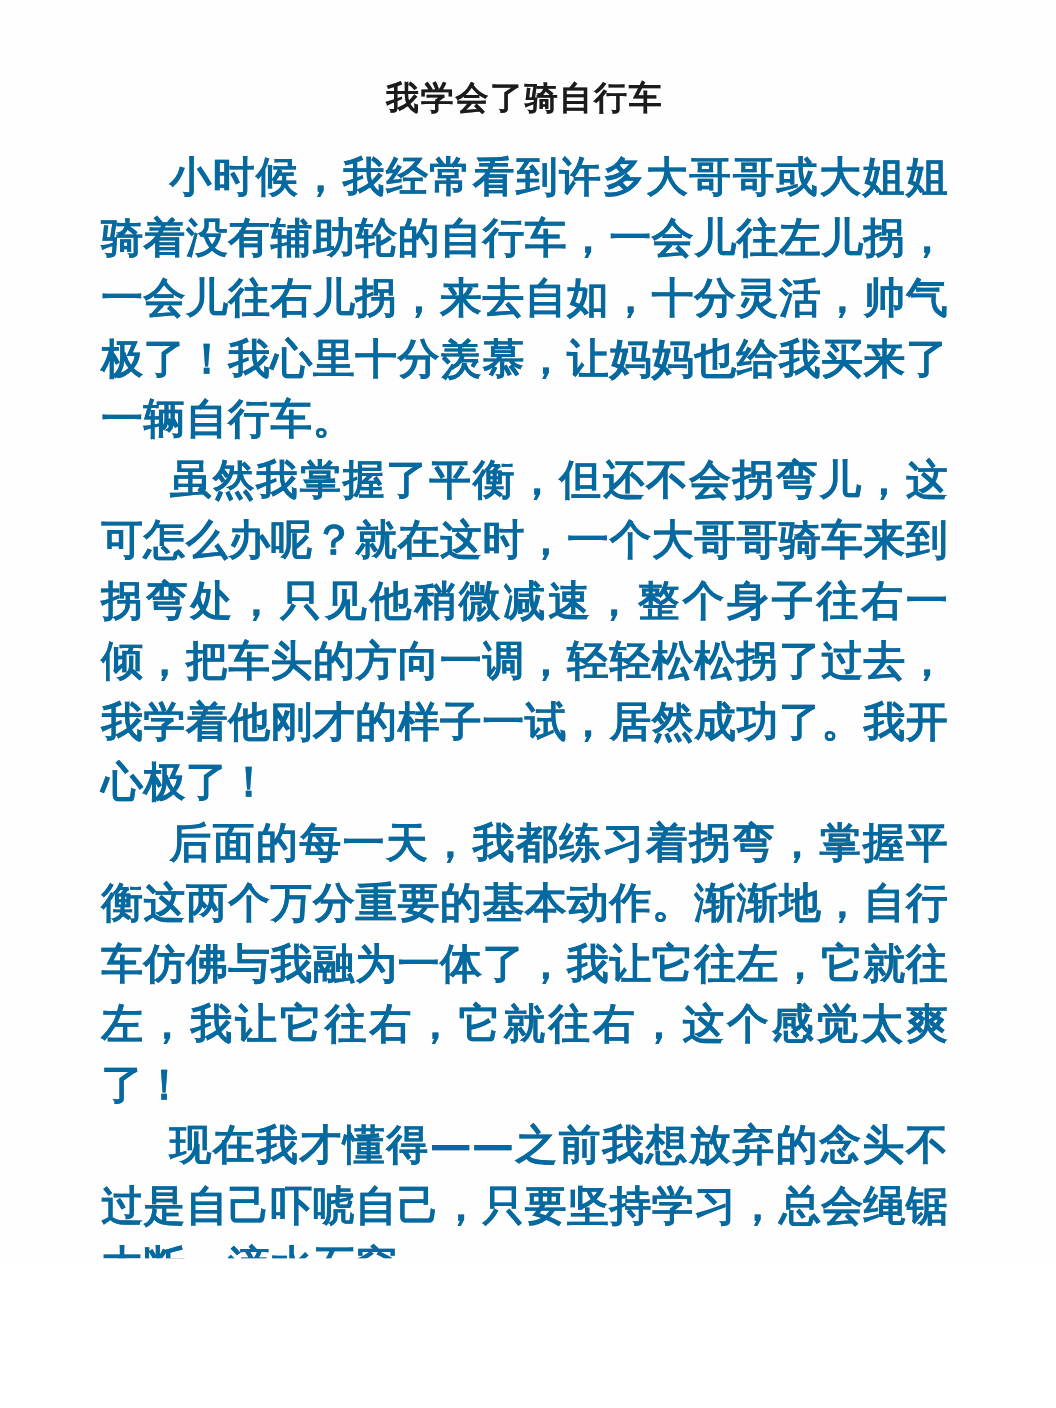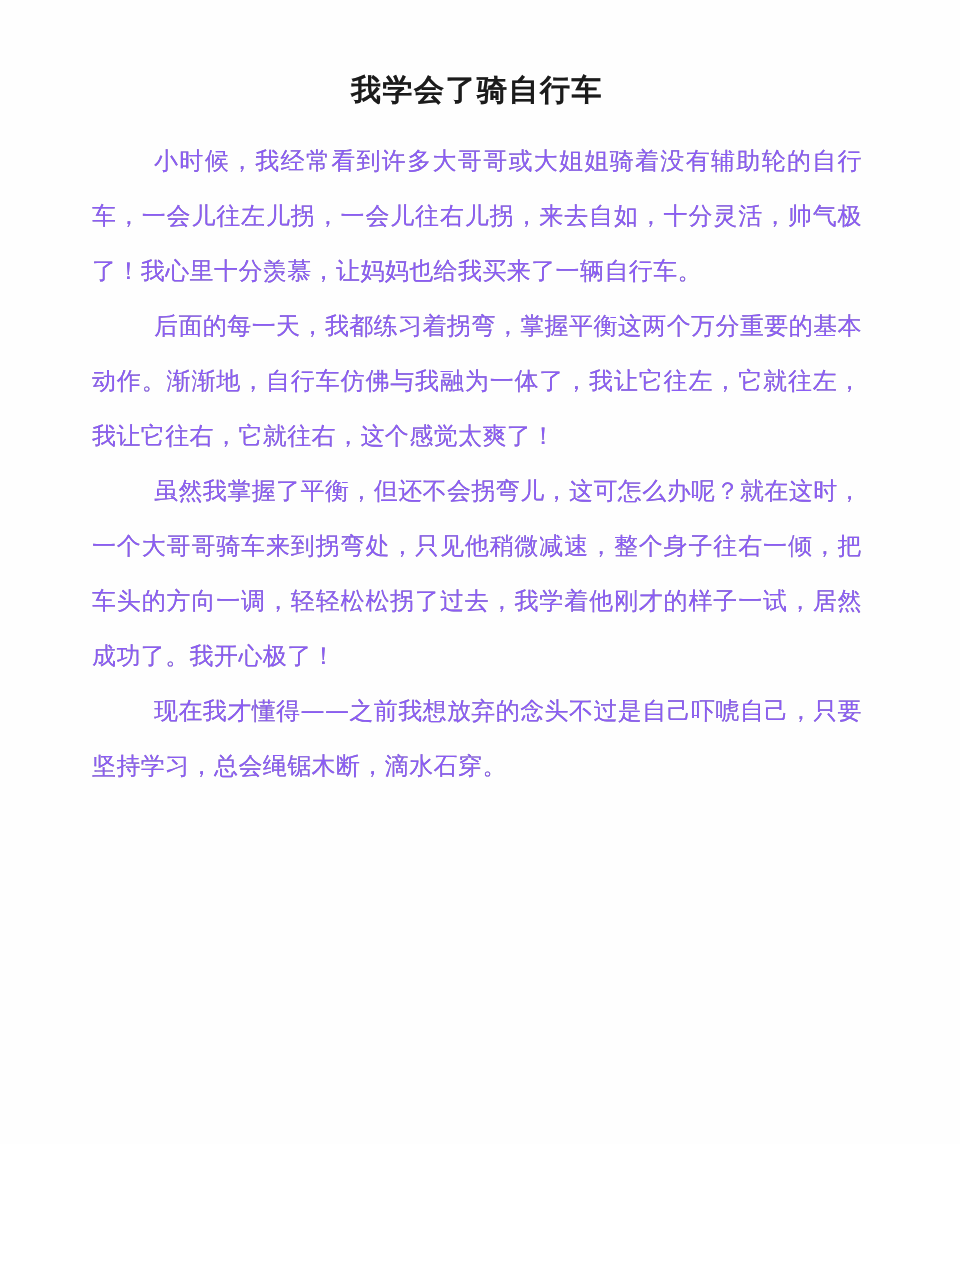--- a/index.html
+++ b/index.html
@@ -50,23 +50,23 @@
 
   .essay-paragraphs {
     margin: 0;
     padding: 0;
     list-style: none;
   }
 
   .essay-paragraph {
     margin: 0;
     padding: 0;
-    font-size: 24px;
-    font-weight: 400;
-    color: #8b5cf6;
+    font-size: 38px;
+    font-weight: 700;
+    color: #0369a1;
     line-height: 55px;
     text-align: justify;
     text-align-last: left;
     text-justify: inter-character;
     text-indent: 62px;
     letter-spacing: 0.4px;
     text-shadow: 0 0 0.6px rgba(35,35,35,0.5);
     word-break: break-all;
   }
 
@@ -79,19 +79,19 @@
 
 <div class="page">
   <div class="paper-texture"></div>
 
   <div class="doc-body">
 
     <h1 class="essay-title">我学会了骑自行车</h1>
 
     <div class="essay-paragraphs">
       <p class="essay-paragraph">小时候，我经常看到许多大哥哥或大姐姐骑着没有辅助轮的自行车，一会儿往左儿拐，一会儿往右儿拐，来去自如，十分灵活，帅气极了！我心里十分羡慕，让妈妈也给我买来了一辆自行车。</p>
+      <p class="essay-paragraph">虽然我掌握了平衡，但还不会拐弯儿，这可怎么办呢？就在这时，一个大哥哥骑车来到拐弯处，只见他稍微减速，整个身子往右一倾，把车头的方向一调，轻轻松松拐了过去，我学着他刚才的样子一试，居然成功了。我开心极了！</p>
       <p class="essay-paragraph">后面的每一天，我都练习着拐弯，掌握平衡这两个万分重要的基本动作。渐渐地，自行车仿佛与我融为一体了，我让它往左，它就往左，我让它往右，它就往右，这个感觉太爽了！</p>
-      <p class="essay-paragraph">虽然我掌握了平衡，但还不会拐弯儿，这可怎么办呢？就在这时，一个大哥哥骑车来到拐弯处，只见他稍微减速，整个身子往右一倾，把车头的方向一调，轻轻松松拐了过去，我学着他刚才的样子一试，居然成功了。我开心极了！</p>
       <p class="essay-paragraph">现在我才懂得——之前我想放弃的念头不过是自己吓唬自己，只要坚持学习，总会绳锯木断，滴水石穿。</p>
     </div>
 
   </div>
 </div>
 
 </body></html>

